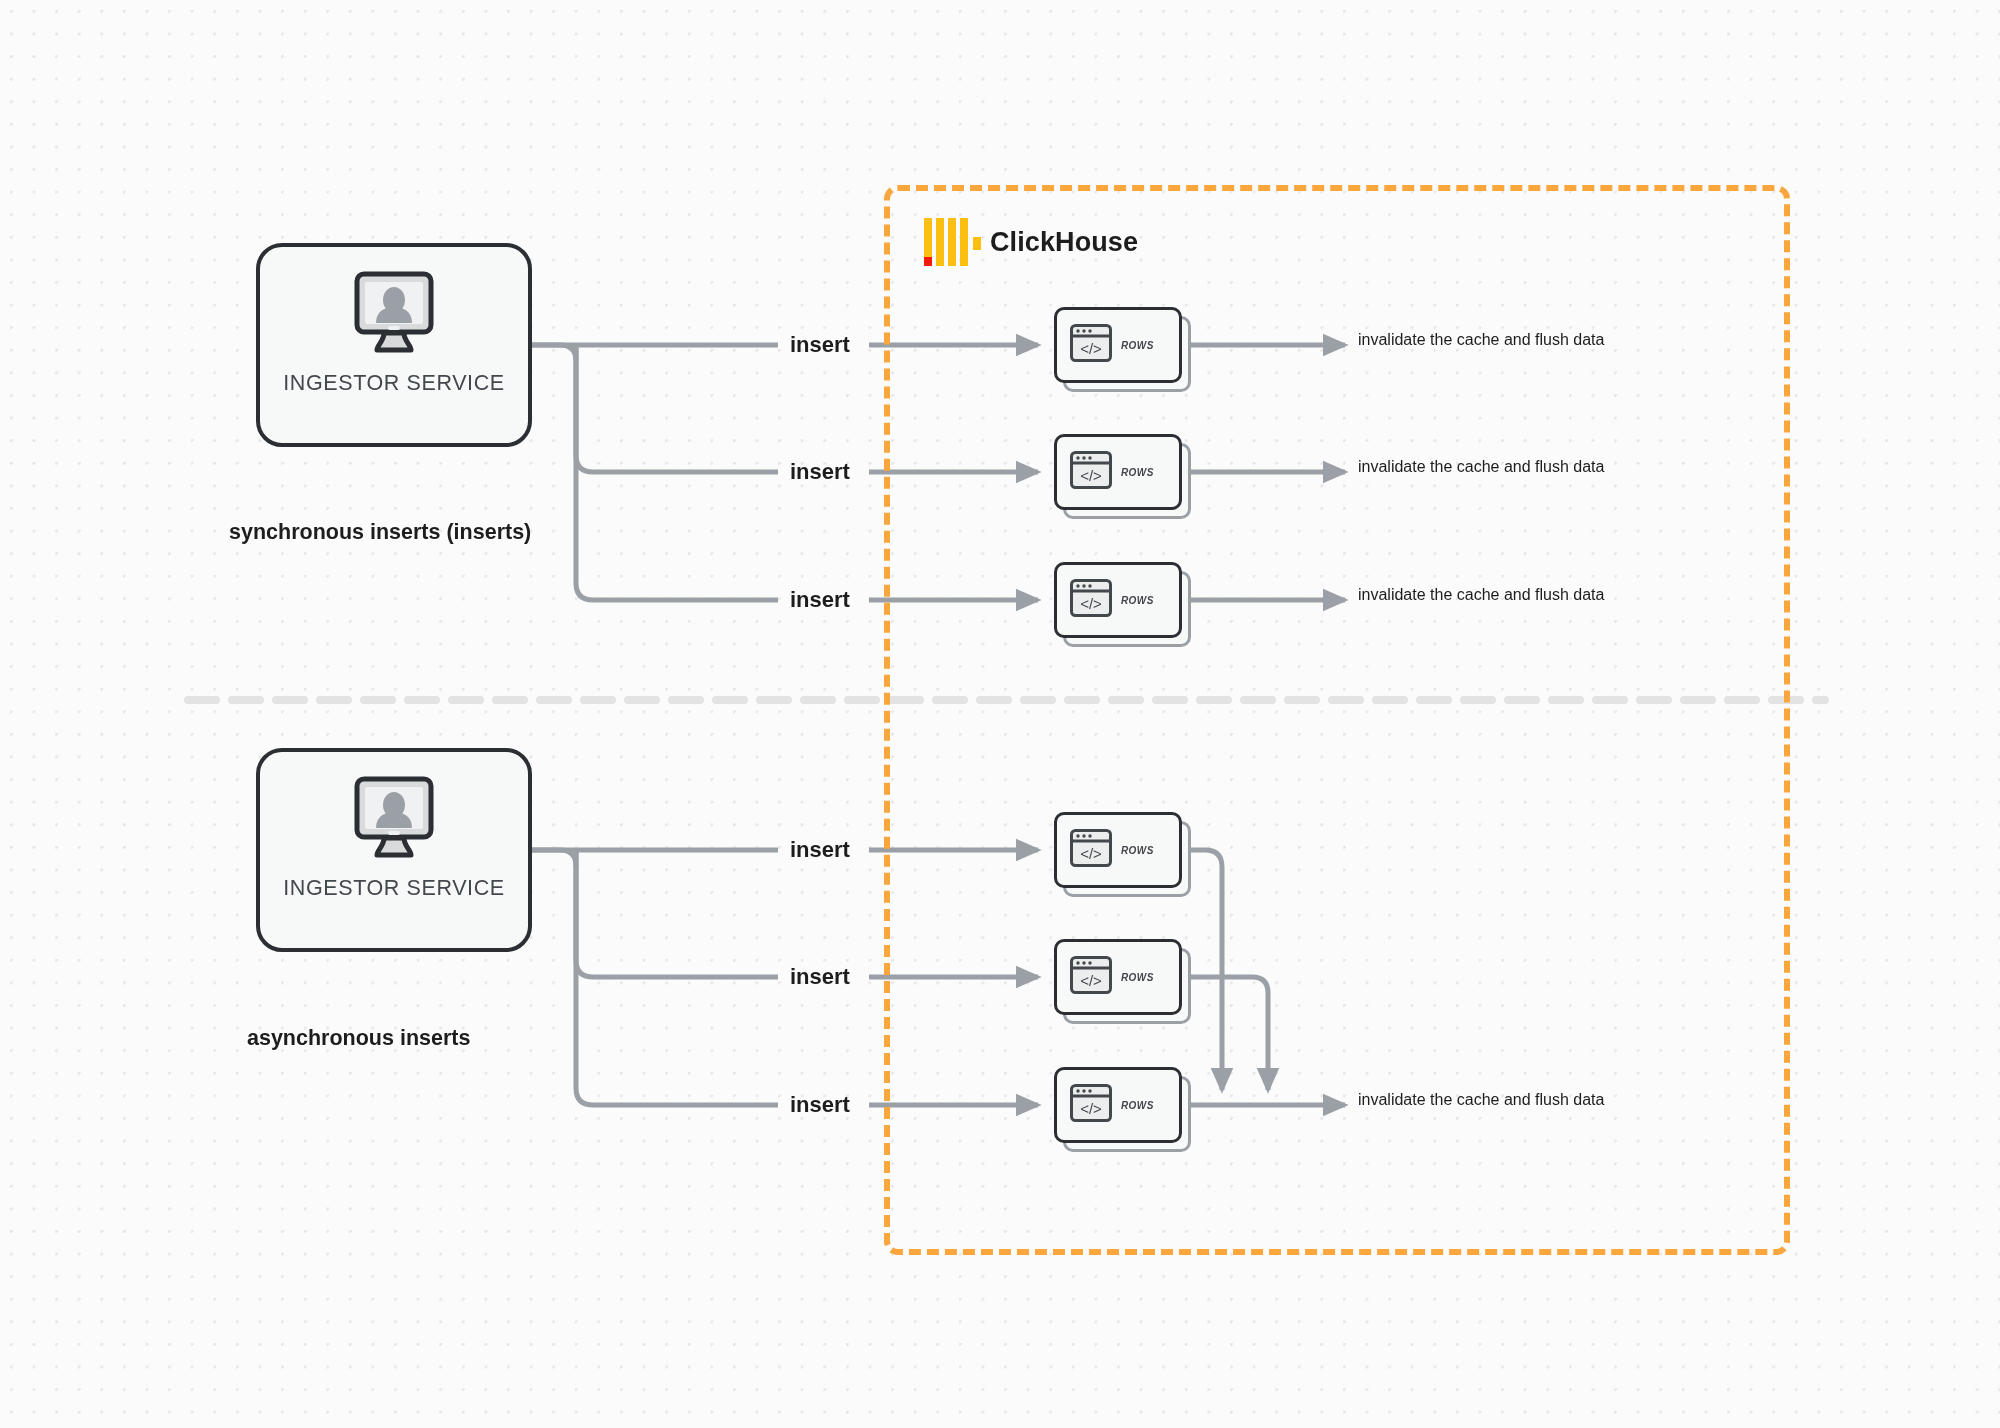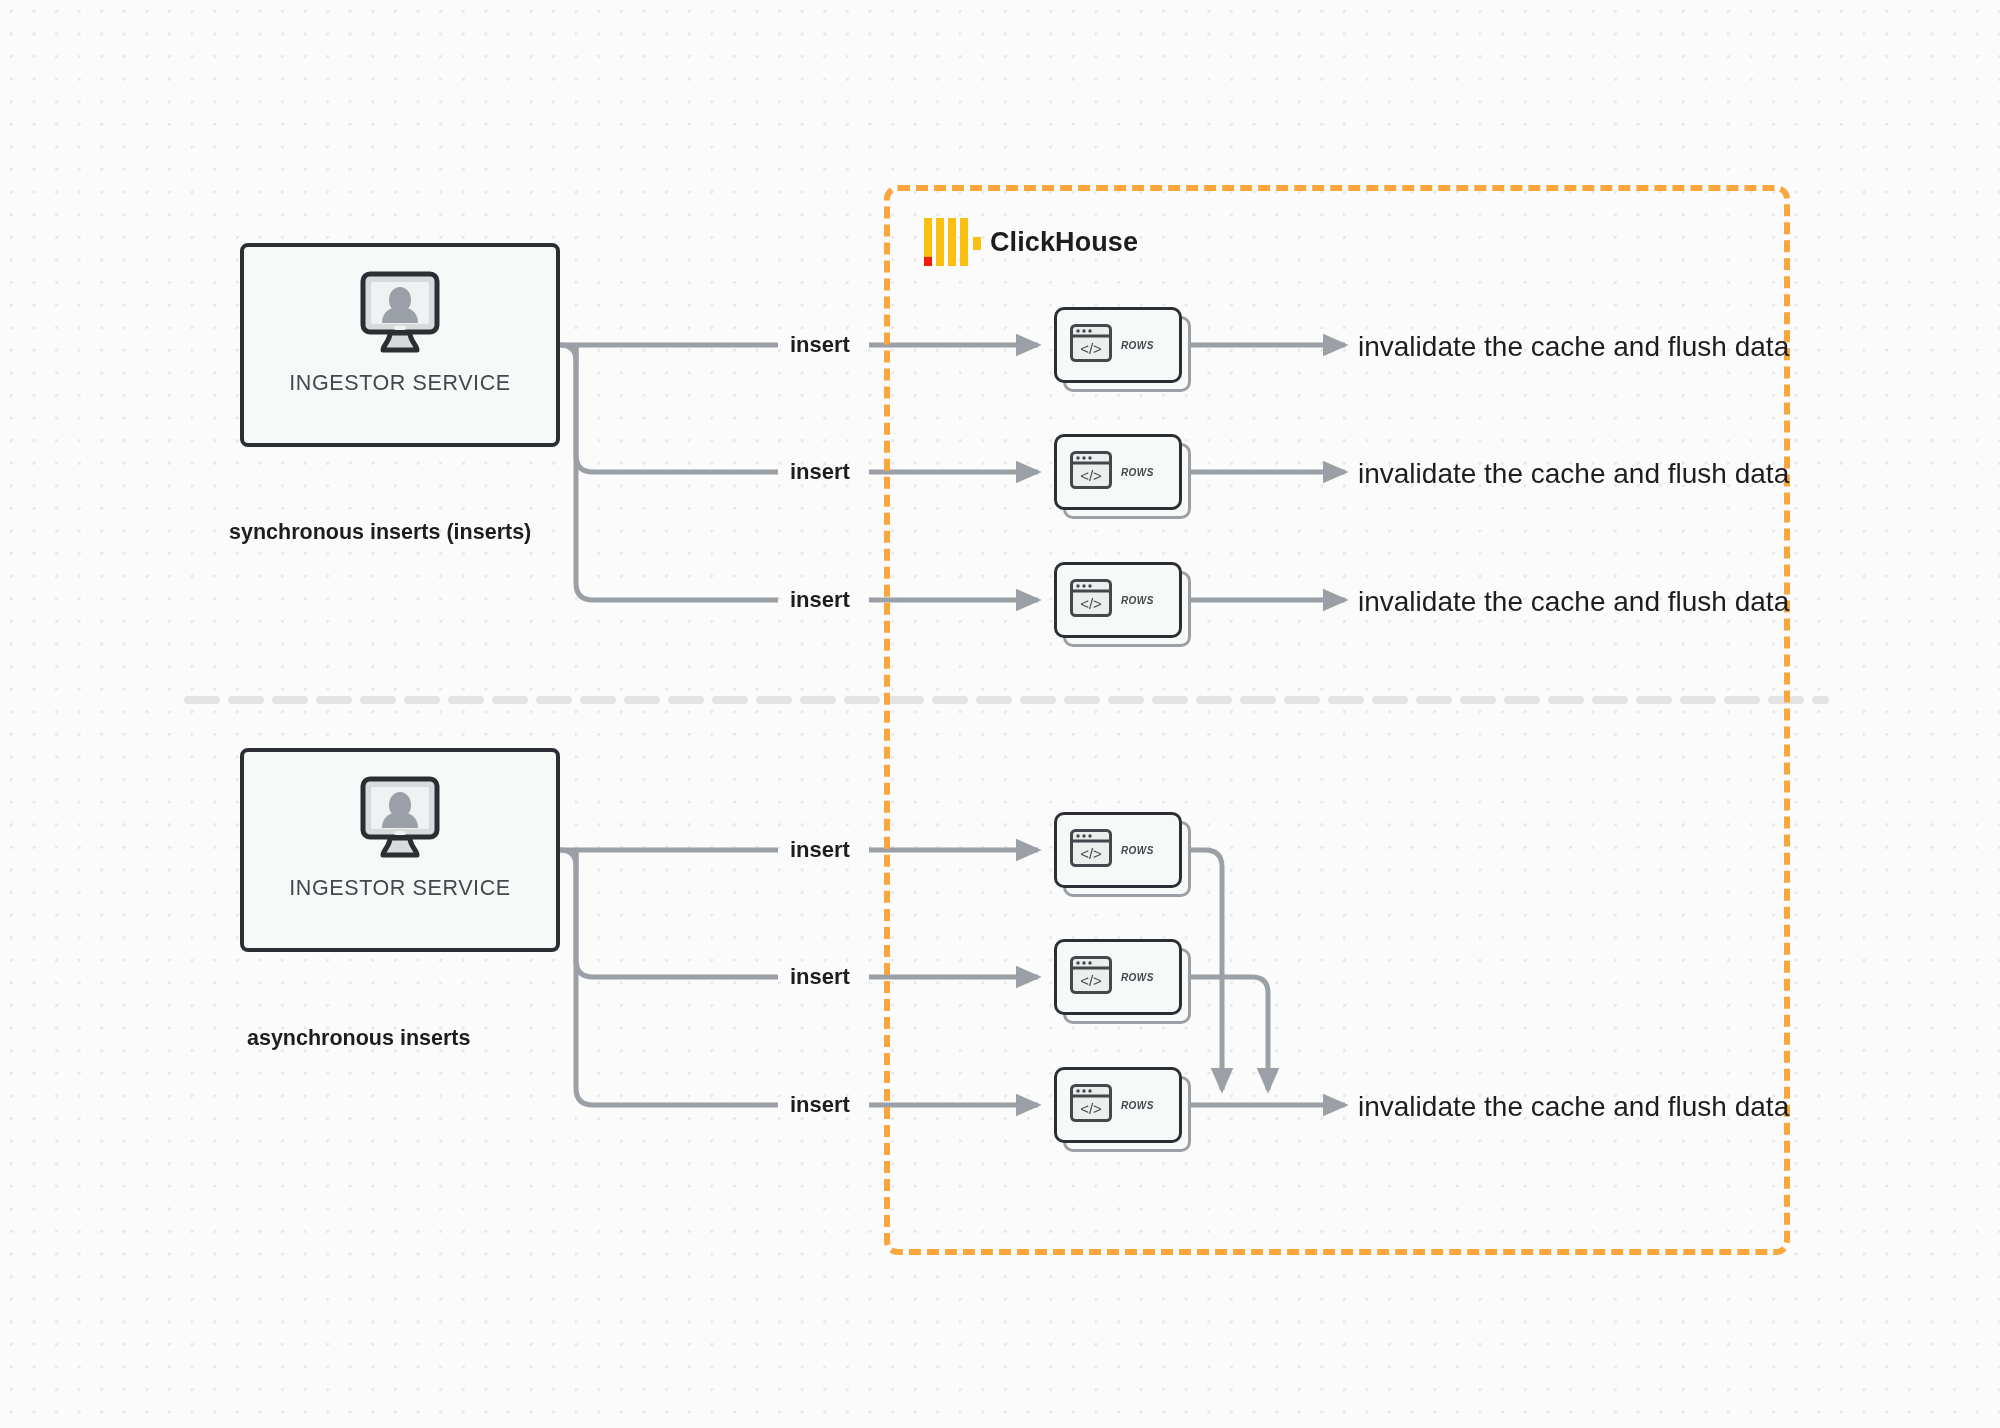--- a/index.html
+++ b/index.html
@@ -81,30 +81,31 @@
   .ch-word {
     font-size: 27px;
     color: #1d1d1d;
     letter-spacing: 0.1px;
     white-space: nowrap;
   }
 
   
   .ingestor {
     position: absolute;
-    width: 320px;
+    width: 276px;
     height: 204px;
     background: #f7f8f8;
     border: 4px solid #2b2f33;
-    border-radius: 8px;
+    border-radius: 26px;
     box-sizing: border-box;
     display: flex;
     flex-direction: column;
     align-items: center;
     justify-content: flex-start;
+    margin-left: 16px;
   }
   .ingestor .monitor {
     margin-top: 24px;
   }
   .ingestor .ing-label {
     margin-top: 8px;
     font-size: 21.5px;
     color: #43484d;
     letter-spacing: 0.6px;
     white-space: nowrap;
@@ -163,21 +164,21 @@
   .edge-label {
     position: absolute;
     font-size: 22px;
     color: #1d1d1d;
     white-space: nowrap;
     background: transparent;
     font-weight: bold;
   }
   .sink-label {
     position: absolute;
-    font-size: 28px;
+    font-size: 16px;
     color: #1d1d1d;
     white-space: nowrap;
   }
 </style>
 </head>
 <body>
 
 <div id="canvas">
 
   <svg id="wires" viewBox="0 0 2000 1428" width="2000" height="1428">

